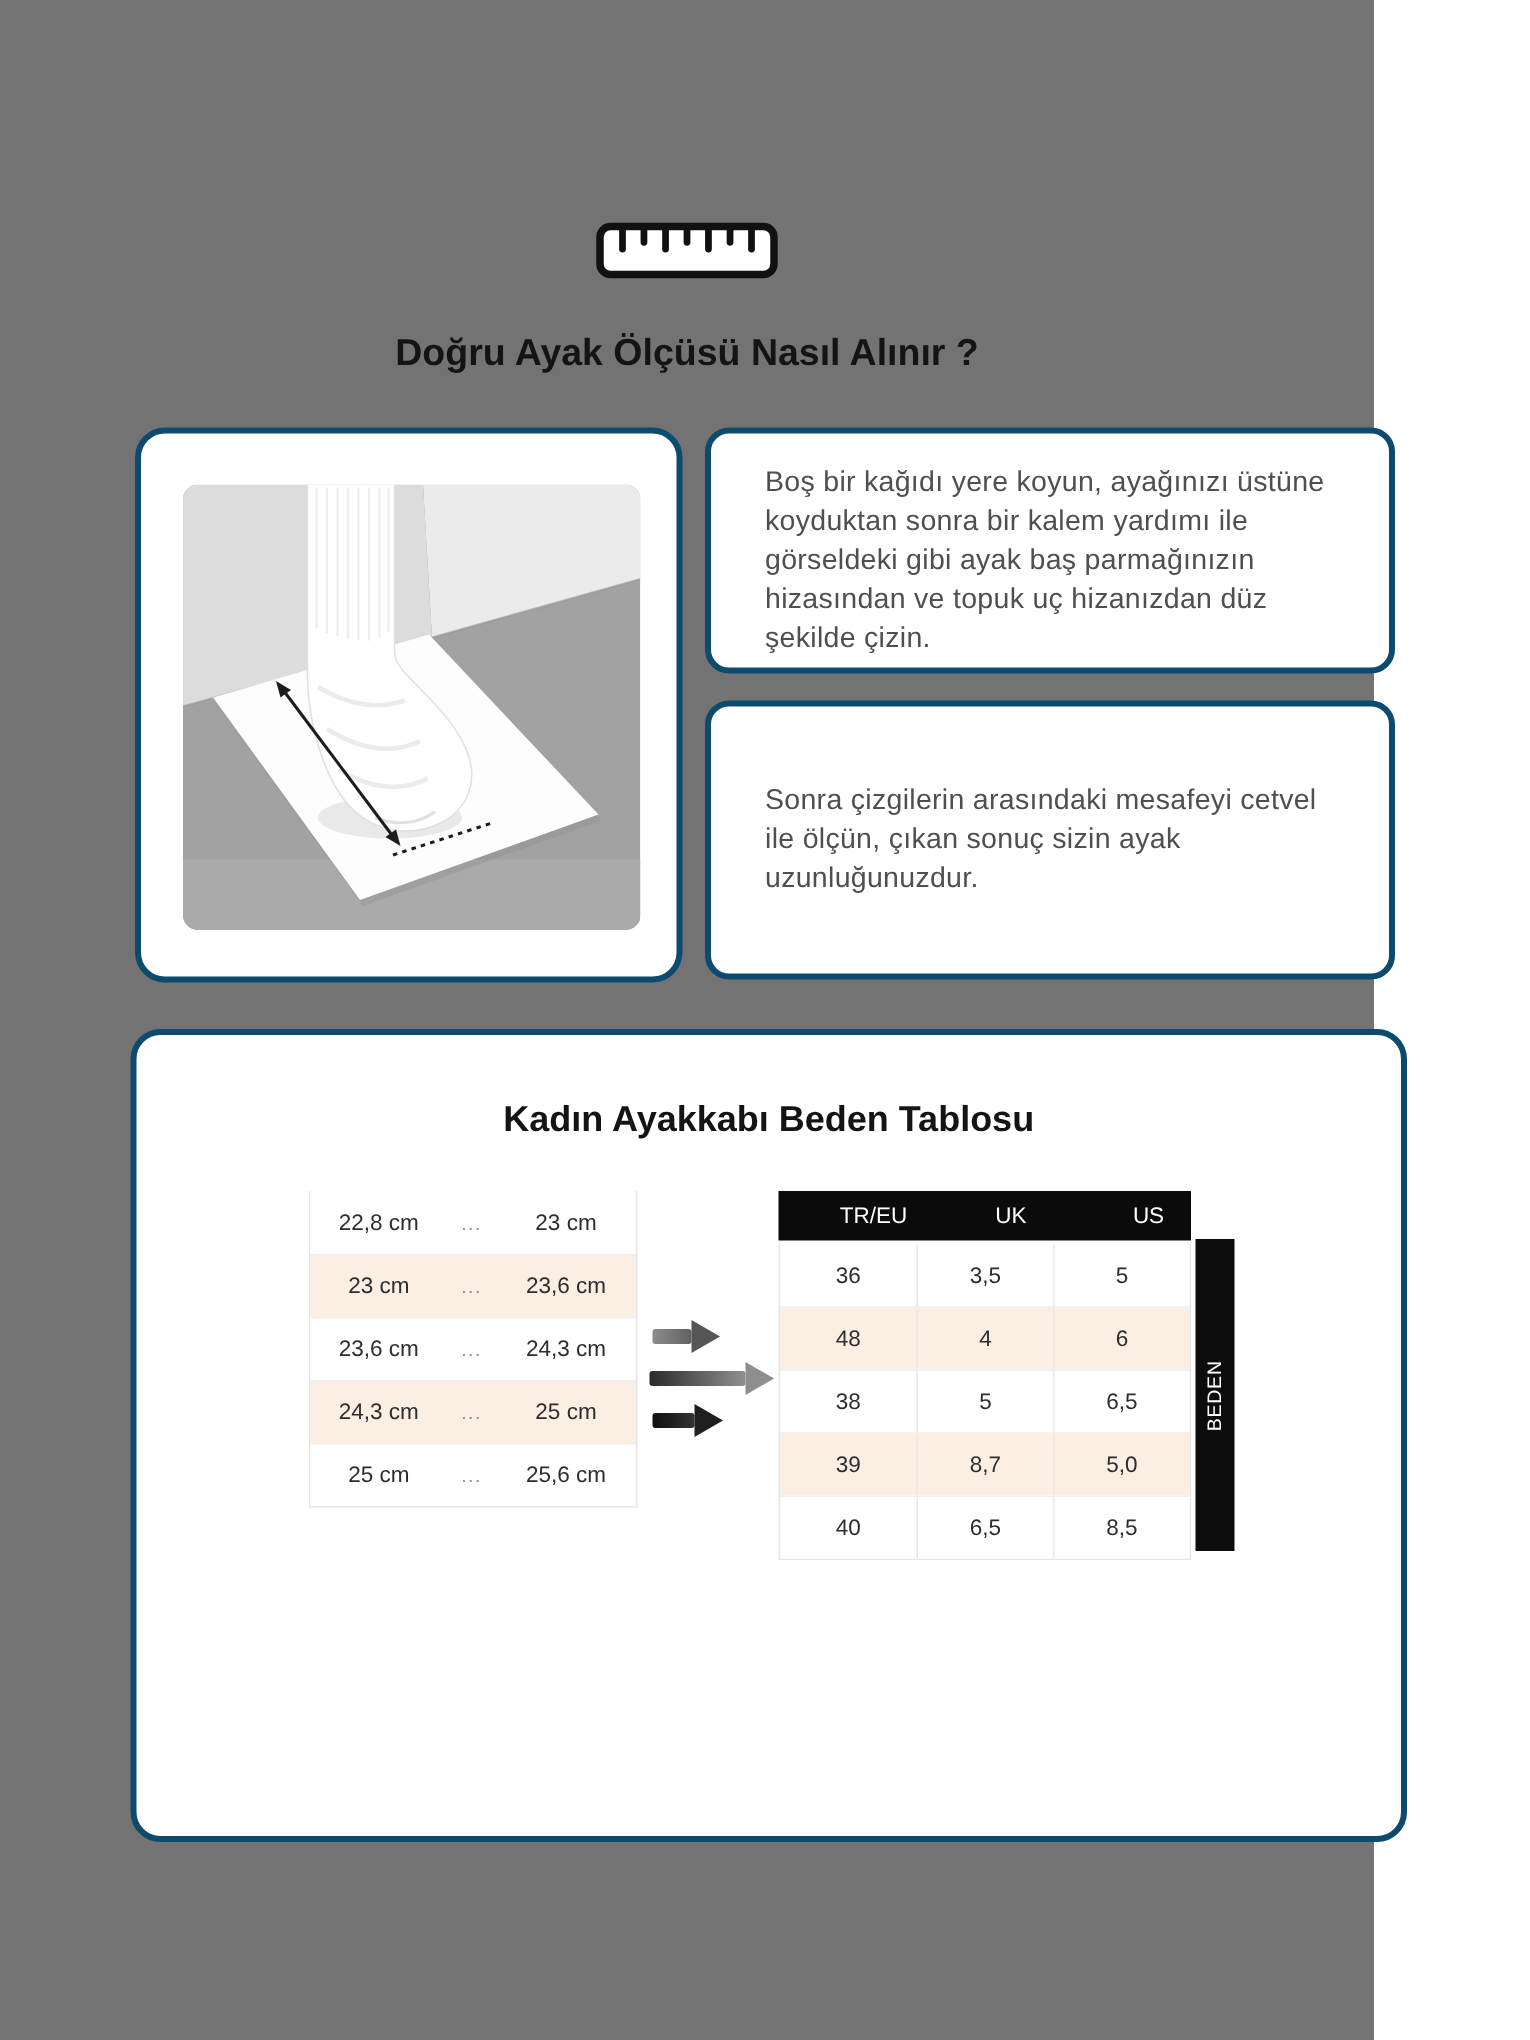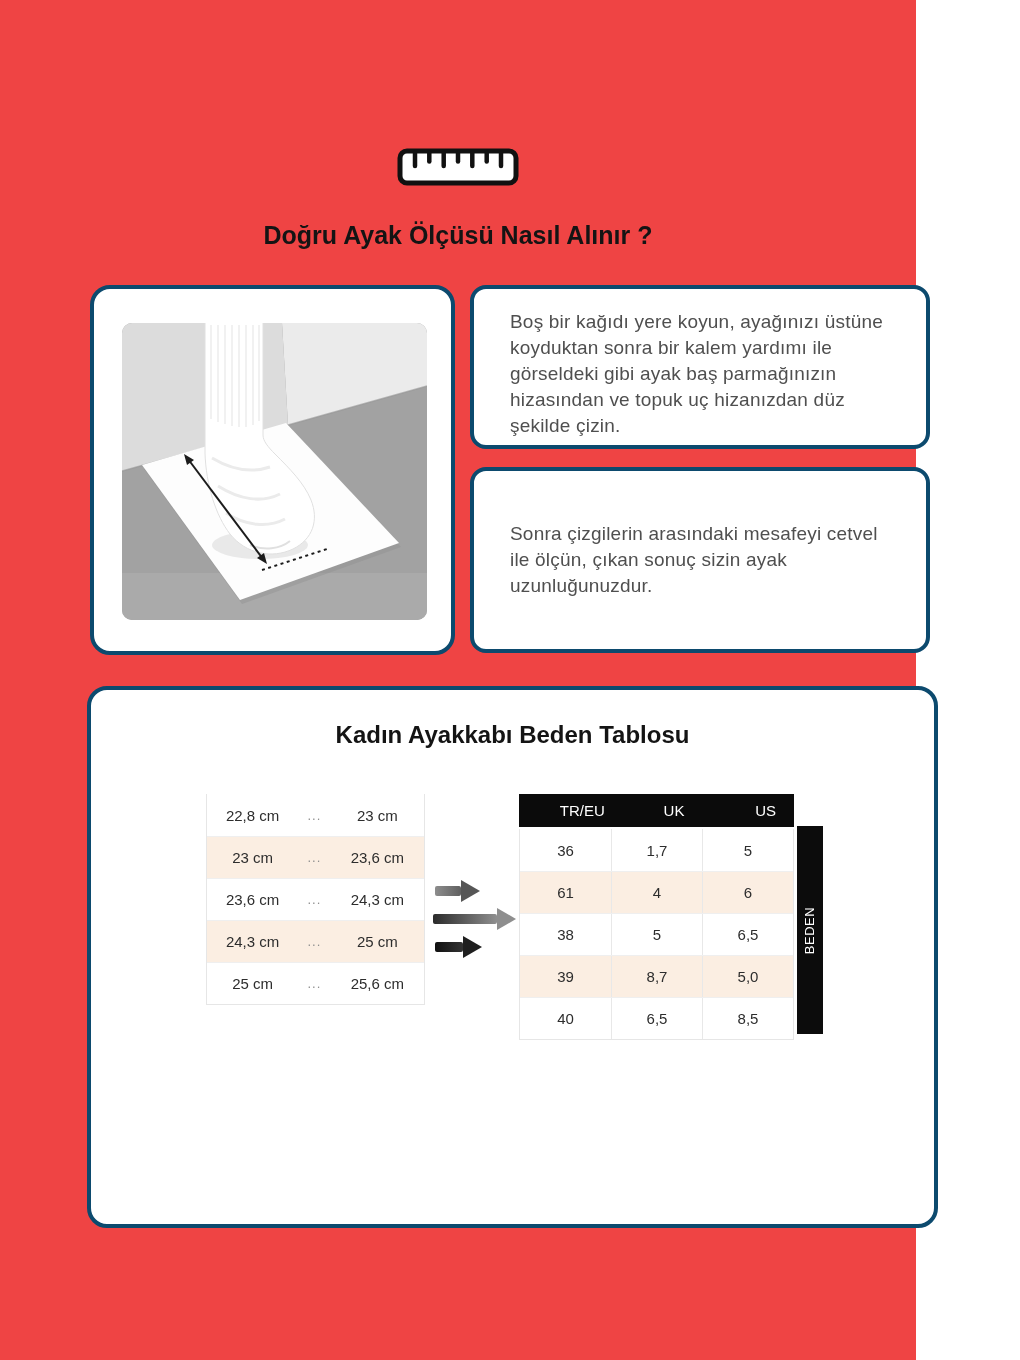--- a/index.html
+++ b/index.html
@@ -3,40 +3,40 @@
 <meta charset="utf-8">
 <style>
   * { box-sizing: border-box; margin: 0; padding: 0; }
   html, body { background: #ffffff; }
   body {
     width: 1020px; height: 1360px;
     font-family: "Liberation Sans", sans-serif;
     position: relative; overflow: hidden;
     color: #141414;
   }
-  .canvas { position: relative; width: 916px; height: 1360px; background: #ef4444; }
+  .canvas { position: relative; width: 916px; height: 1360px; background: #737373; }
 
   
   .ruler-wrap { position: absolute; top: 148px; left: 0; width: 100%; display: flex; justify-content: center; }
   .page-title {
     position: absolute; top: 221px; left: 0; width: 100%;
     text-align: center; font-size: 25px; font-weight: bold; color: #141414;
   }
 
   
   .card { position: absolute; background: #fff; border: 4px solid #0c4a6e; border-radius: 18px; }
   .photo-card { left: 90px; top: 285px; width: 365px; height: 370px; border-radius: 20px; }
   .photo-frame { position: absolute; left: 28px; top: 34px; width: 305px; height: 297px; border-radius: 10px; overflow: hidden; }
   .step-card-1 { left: 470px; top: 285px; width: 460px; height: 164px; border-radius: 16px; padding: 20px 36px 0 36px; }
   .step-card-2 { left: 470px; top: 467px; width: 460px; height: 186px; border-radius: 16px; display: flex; align-items: center; padding: 16px 36px; }
   .step-text { font-size: 19px; line-height: 26px; color: #4f4f4f; letter-spacing: 0.2px; }
 
   
   .size-card { left: 87px; top: 686px; width: 851px; height: 542px; border-radius: 20px; }
-  .section-title { margin-top: 31px; text-align: center; font-size: 24px; font-weight: bold; color: #141414; }
+  .section-title { margin-top: 43px; text-align: center; font-size: 24px; font-weight: bold; color: #141414; }
 
   
   .cm-table { position: absolute; left: 115px; top: 104px; width: 219px; }
   .conv-table { position: absolute; left: 428px; top: 104px; width: 275px; }
   .thead {
     height: 33px; background: #0b0b0b; color: #ffffff;
     display: flex; align-items: center; margin-bottom: 2px; font-size: 15px;
   }
   .thead.single { justify-content: center; }
   .thead .hcell { flex: 1 1 33.33%; text-align: center; margin-left: 35px; }
@@ -195,25 +195,25 @@
 
     <div class="conv-table">
       <div class="thead">
         <span class="hcell">TR/EU</span>
         <span class="hcell">UK</span>
         <span class="hcell">US</span>
       </div>
       <div class="tbody">
         <div class="trow">
           <span class="cell c3">36</span>
-          <span class="cell c3">1,7</span>
+          <span class="cell c3">3,5</span>
           <span class="cell c3">5</span>
         </div>
         <div class="trow alt">
-          <span class="cell c3">61</span>
+          <span class="cell c3">48</span>
           <span class="cell c3">4</span>
           <span class="cell c3">6</span>
         </div>
         <div class="trow">
           <span class="cell c3">38</span>
           <span class="cell c3">5</span>
           <span class="cell c3">6,5</span>
         </div>
         <div class="trow alt">
           <span class="cell c3">39</span>

